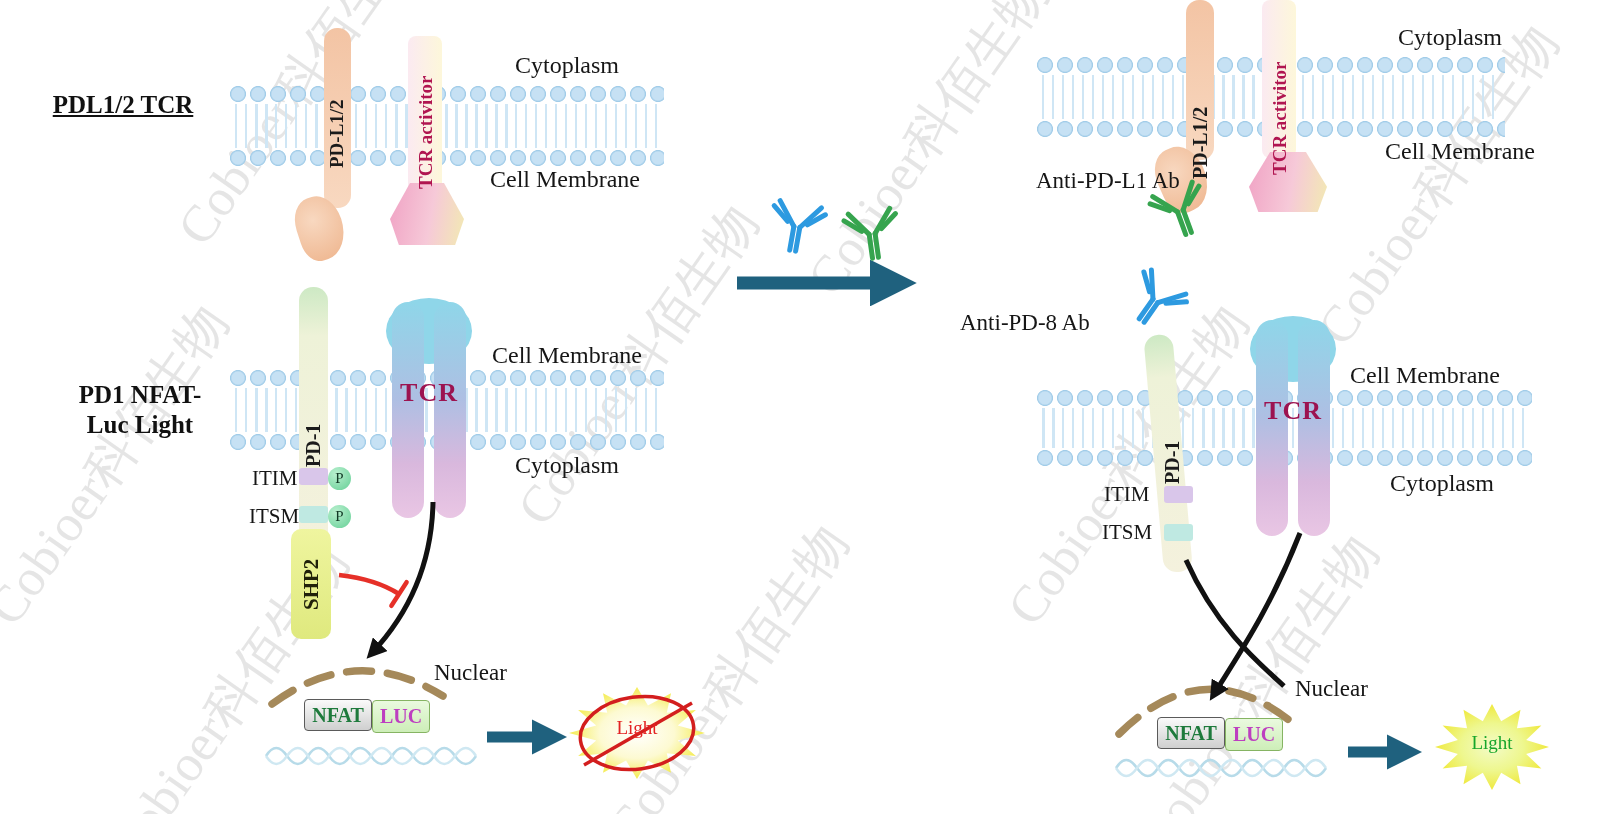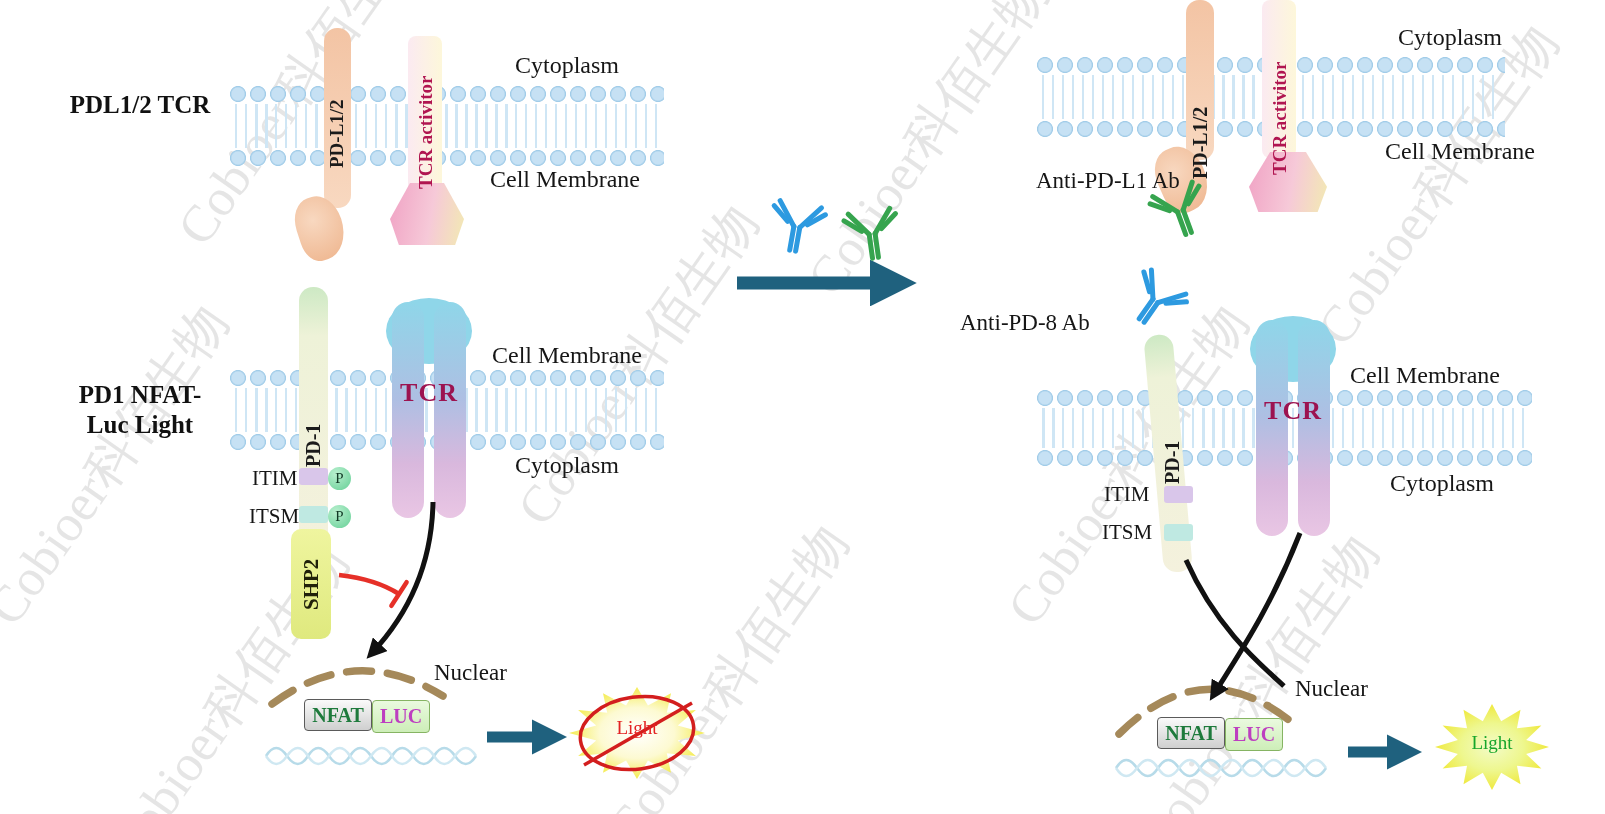--- a/index.html
+++ b/index.html
@@ -187,21 +187,21 @@
 
     <use href="#ab" transform="translate(1150,180) rotate(-20,30,30)" style="color:#36a44e"></use>
     <use href="#ab" transform="translate(1126,270) rotate(35,30,30)" style="color:#2d9ae0"></use>
 
     <path d="M1300 533 C 1270 610 1235 660 1214 694" stroke="#111" stroke-width="5" fill="none" marker-end="url(#mB)"></path>
     <path d="M1186 560 C 1215 625 1255 660 1284 686" stroke="#111" stroke-width="5" fill="none"></path>
 
     <path d="M1348 752 L1408 752" stroke="#1f617e" stroke-width="11" fill="none" marker-end="url(#mT2)"></path>
   </svg>
 
-  <div class="cell-label" style="left:35px;top:90px;width:210px;">
+  <div class="cell-label" style="left:18px;top:90px;width:210px;text-decoration:underline;">
     <div>PDL1/2 TCR</div>
   </div>
   <div class="lbl" style="left:515px;top:52px;">Cytoplasm</div>
   <div class="lbl" style="left:490px;top:166px;">Cell Membrane</div>
   <div class="vlabel" style="left:322px;top:58px;width:29px;height:152px;font-size:19px;">PD-L1/2</div>
   <div class="vlabel red" style="left:409px;top:48px;width:33px;height:168px;font-size:19px;">TCR activitor</div>
 
   <div class="cell-label" style="left:35px;top:380px;width:210px;">
     <div>PD1 NFAT-</div>
     <div>Luc Light</div>

